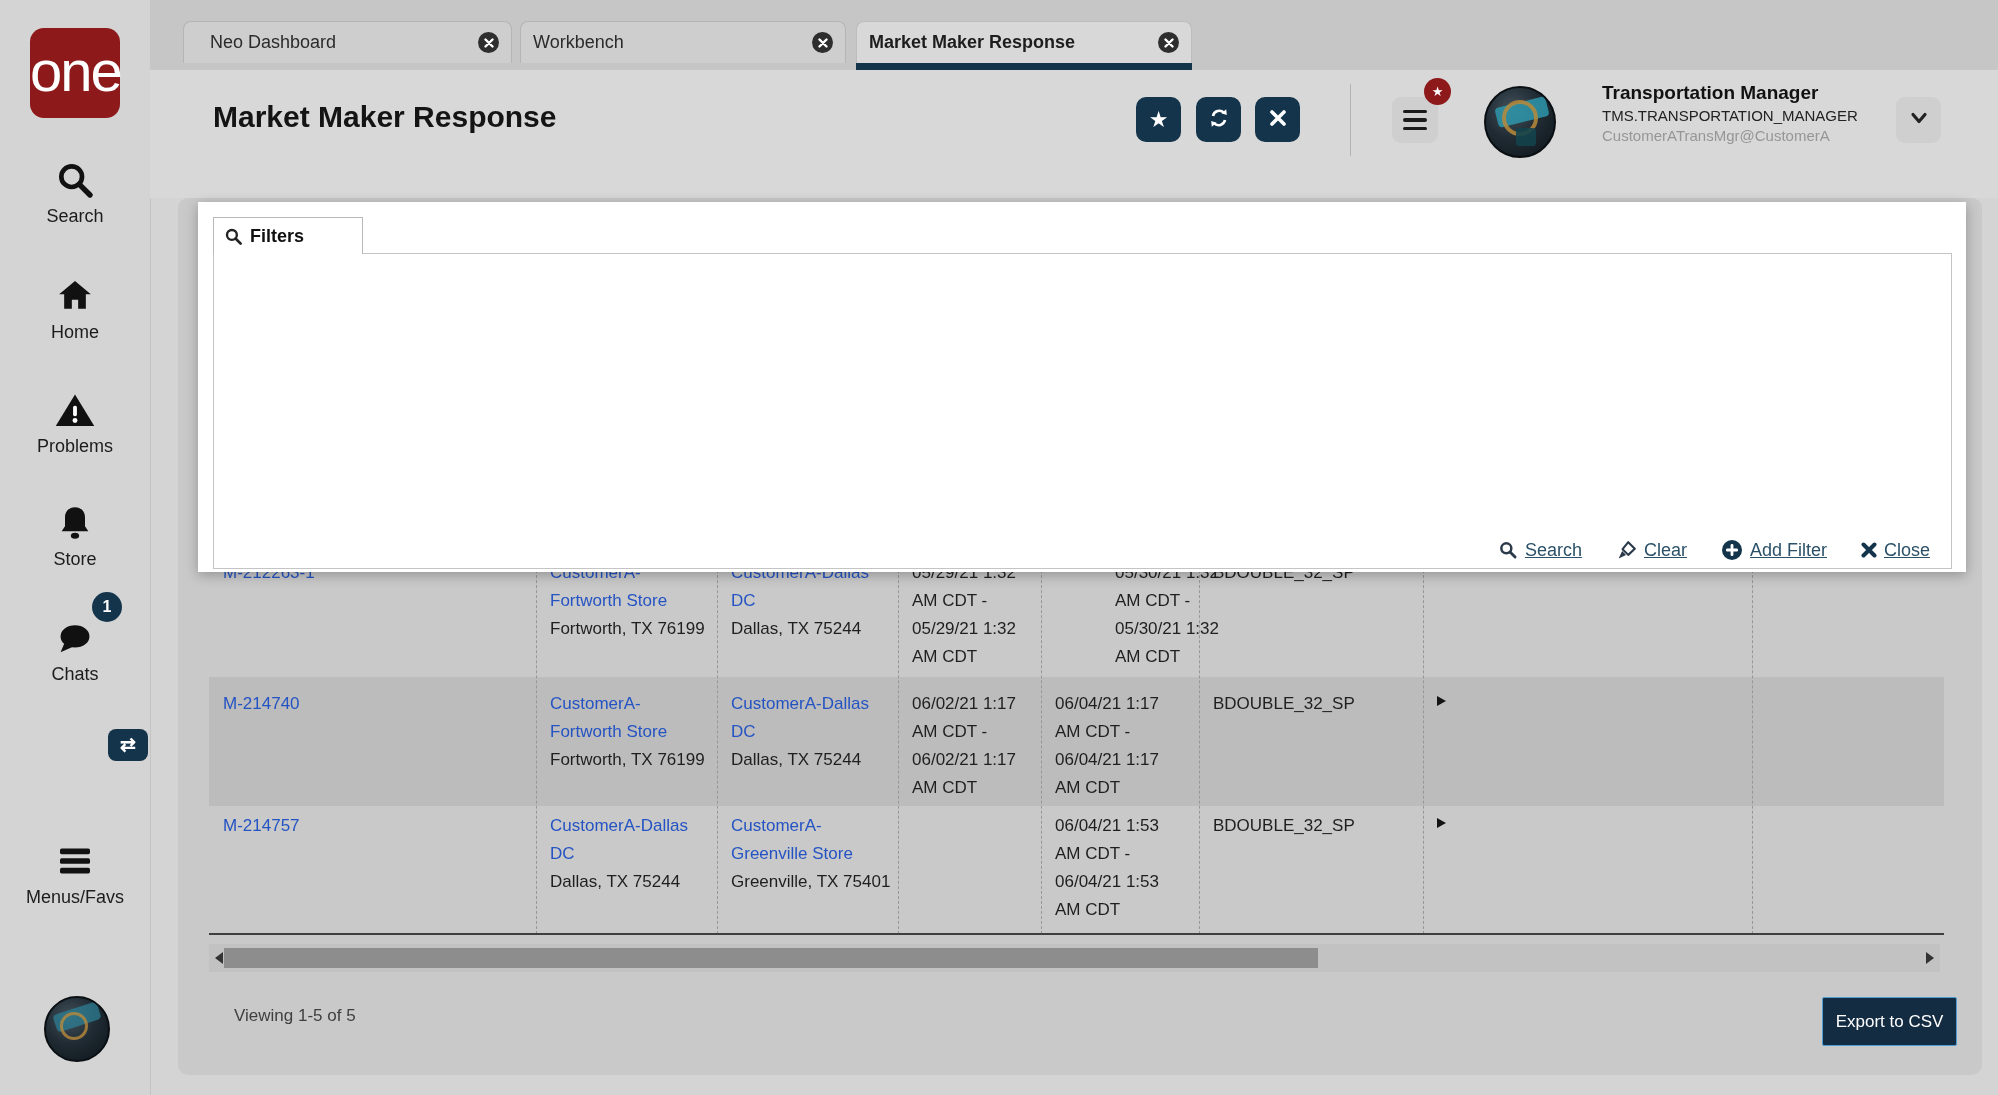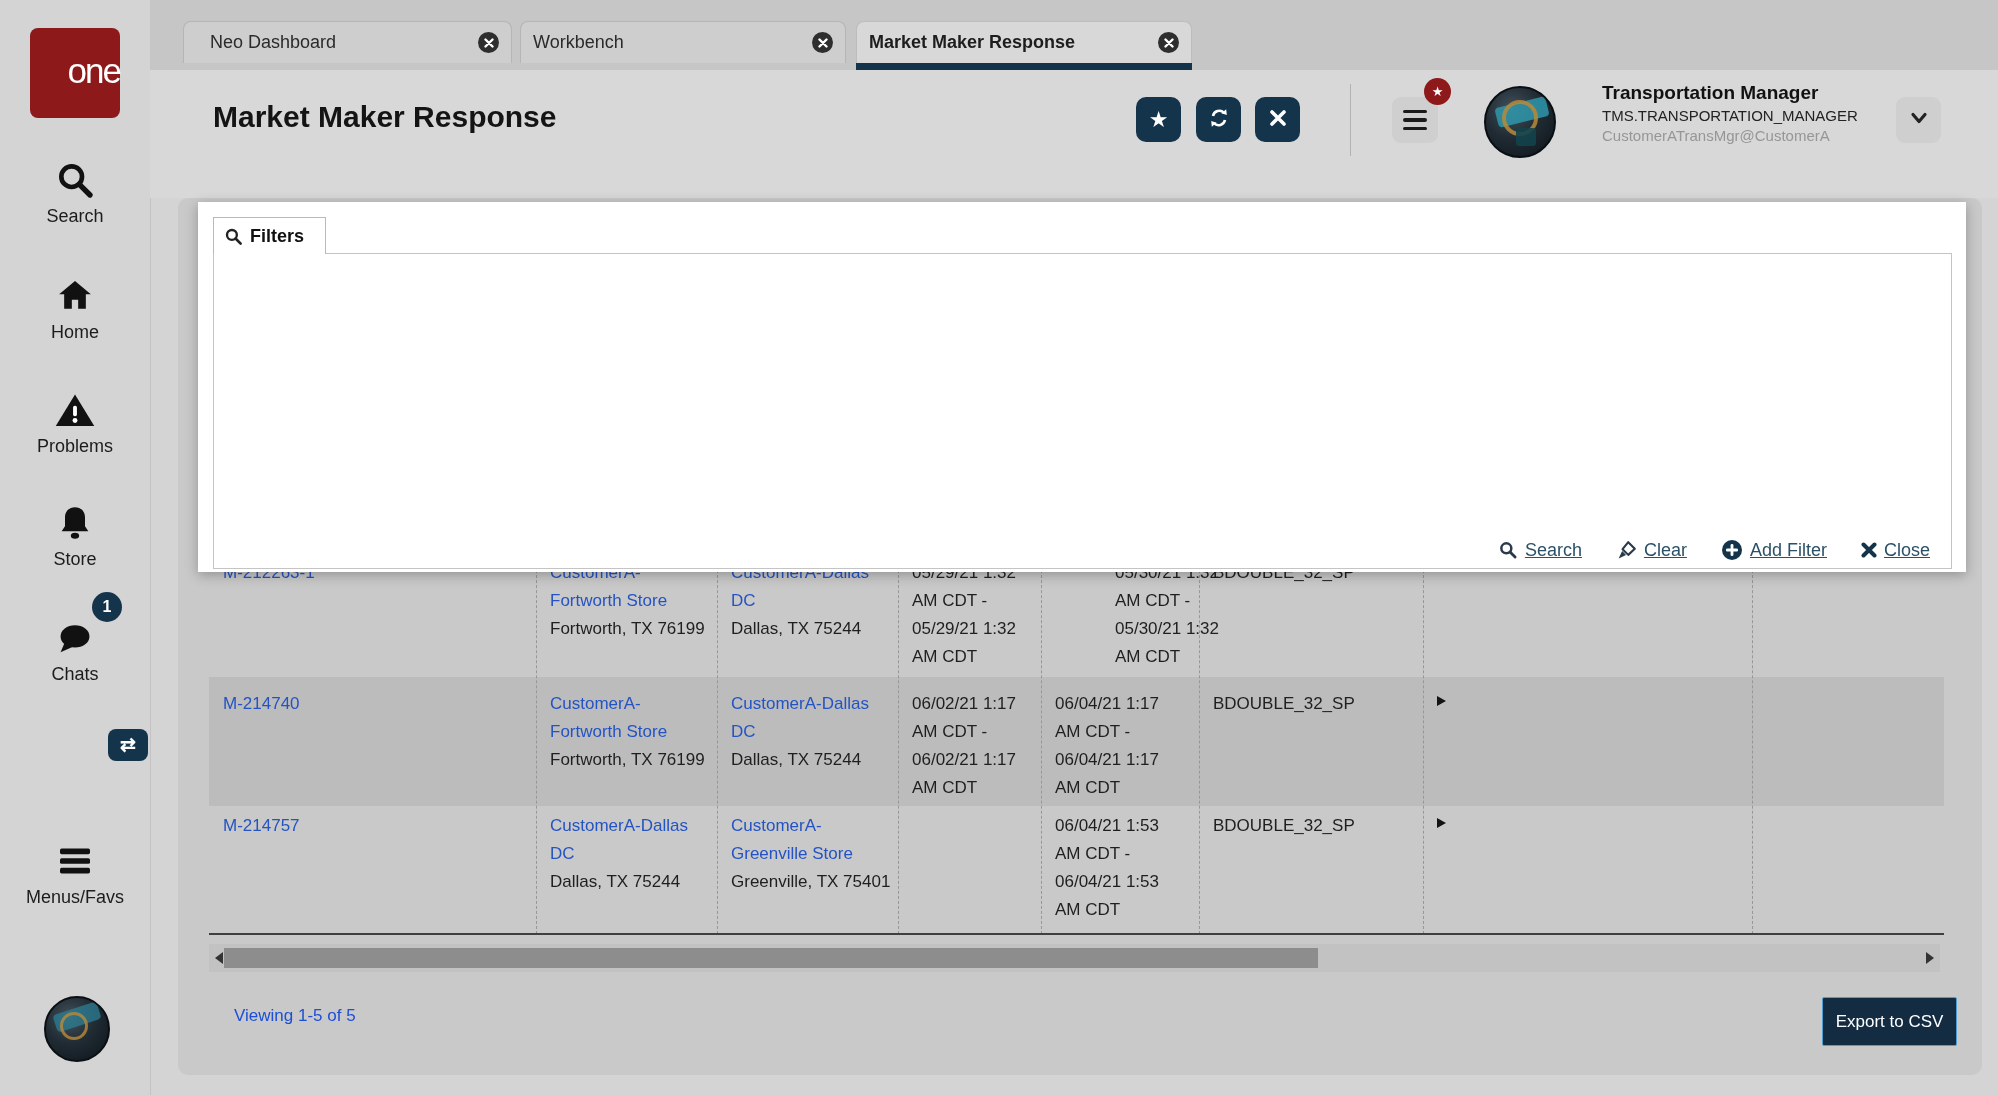--- a/index.html
+++ b/index.html
@@ -1,22 +1,22 @@
 <!DOCTYPE html>
 <html><head>
 <meta charset="utf-8">
 <style>
   html,body{margin:0;padding:0;background:#d4d4d4;}
   .app{position:relative;width:1998px;height:1095px;overflow:hidden;
        font-family:"Liberation Sans",sans-serif;color:#1c1c1c;background:#d4d4d4;}
   .abs{position:absolute;}
   
   .sidebar{left:0;top:0;width:150px;height:1095px;background:#d4d4d4;border-right:1px solid #c3c3c3;}
-  .logo{left:30px;top:28px;width:90px;height:90px;background:#8d191b;border-radius:8px;
-        color:#fff;font-size:35px;letter-spacing:-2px;text-align:right;line-height:86px;}
+  .logo{left:30px;top:28px;width:90px;height:90px;background:#8d191b;border-radius:14px;
+        color:#fff;font-size:58px;letter-spacing:-2px;text-align:center;line-height:86px;}
   .snav{left:0;width:150px;text-align:center;cursor:pointer;}
   .snav .sicon{display:block;height:44px;}
   .snav .slabel{display:block;font-size:18px;color:#1c1c1c;margin-top:2px;}
   .badge-circ{background:#14344c;color:#fff;border-radius:50%;text-align:center;font-weight:bold;}
   
   .topbar{left:150px;top:0;width:1848px;height:70px;background:#c6c6c6;}
   .tab{top:21px;height:42px;background:#cecece;border:1px solid #b5b5b5;border-bottom:none;
        border-radius:8px 8px 0 0;display:flex;align-items:center;padding:0 12px;box-sizing:border-box;cursor:pointer;}
   .tab.active{background:#d8d8d8;border-color:#bdbdbd;}
   .tab .tlabel{font-size:18px;color:#2b2b2b;flex:1;text-align:left;}
@@ -45,21 +45,21 @@
   .tbot{background:#3f3f3f;}
   
   .sbtrack{background:#c2c2c2;}
   .sbthumb{background:#8d8d8d;cursor:pointer;}
   .tri-l{width:0;height:0;border-right:8px solid #333;border-top:6px solid transparent;border-bottom:6px solid transparent;cursor:pointer;}
   .tri-r{width:0;height:0;border-left:8px solid #333;border-top:6px solid transparent;border-bottom:6px solid transparent;cursor:pointer;}
   .exportbtn{background:#132c42;color:#fff;font-size:17px;border:1px solid #4f9dd0;border-radius:2px;
              display:flex;align-items:center;justify-content:center;cursor:pointer;}
   
   .panel{left:198px;top:202px;width:1768px;height:370px;background:#fff;box-shadow:0 3px 12px rgba(0,0,0,.28);z-index:50;}
-  .ftab{left:15px;top:15px;width:113px;height:37px;background:#fff;border:1px solid #b9b9b9;border-bottom:none;
+  .ftab{left:15px;top:15px;width:150px;height:37px;background:#fff;border:1px solid #b9b9b9;border-bottom:none;
         display:flex;align-items:center;gap:7px;padding-left:10px;box-sizing:border-box;z-index:2;}
   .ftab span{font-size:18px;font-weight:bold;color:#111;}
   .fbox{left:15px;top:51px;width:1737px;height:314px;border:1px solid #c4c4c4;background:#fff;z-index:1;}
   .flabel{left:15px;width:270px;text-align:right;font-size:17px;font-weight:bold;color:#111;}
   .finput{height:32px;border:1px solid #b3b3b3;background:#fff;font-family:"Liberation Sans",sans-serif;
           font-size:17px;color:#222;padding:0 7px;box-sizing:border-box;outline:none;}
   .icbtn{width:29px;height:32px;background:#e6e6e6;border:1px solid #b3b3b3;border-left:none;
          display:flex;align-items:center;justify-content:center;box-sizing:border-box;cursor:pointer;}
   .toword{font-size:17px;color:#333;}
   .chk{width:21px;height:21px;background:#1a6ef5;border-radius:4px;color:#fff;text-align:center;
@@ -291,21 +291,21 @@
   <div class="abs cell" style="left:1213px;top:812px;width:200px;">BDOUBLE_32_SP</div>
   <div class="abs expand" style="left:1437px;top:818px;"></div>
 
   <div class="abs tbot" style="left:209px;top:933px;width:1735px;height:2px;"></div>
 
   <div class="abs sbtrack" style="left:209px;top:944px;width:1731px;height:28px;"></div>
   <div class="abs tri-l" style="left:215px;top:952px;"></div>
   <div class="abs tri-r" style="left:1926px;top:952px;"></div>
   <div class="abs sbthumb" style="left:224px;top:948px;width:1094px;height:20px;"></div>
 
-  <div class="abs" style="left:234px;top:1006px;font-size:17px;color:#1d4ed8;">Viewing 1-5 of 5</div>
+  <div class="abs" style="left:234px;top:1006px;font-size:17px;color:#404040;">Viewing 1-5 of 5</div>
   <div class="abs exportbtn" style="left:1822px;top:997px;width:133px;height:47px;">Export to CSV</div>
 
   <div class="abs panel">
     <div class="abs ftab">
       <span style="display:flex;">
         <svg width="19" height="19" viewBox="0 0 24 24">
             <circle cx="10" cy="10" r="6.2" fill="none" stroke="#222" stroke-width="3"></circle>
             <line x1="14.6" y1="14.6" x2="21" y2="21" stroke="#222" stroke-width="3.4" stroke-linecap="round"></line>
           </svg>
       </span>

